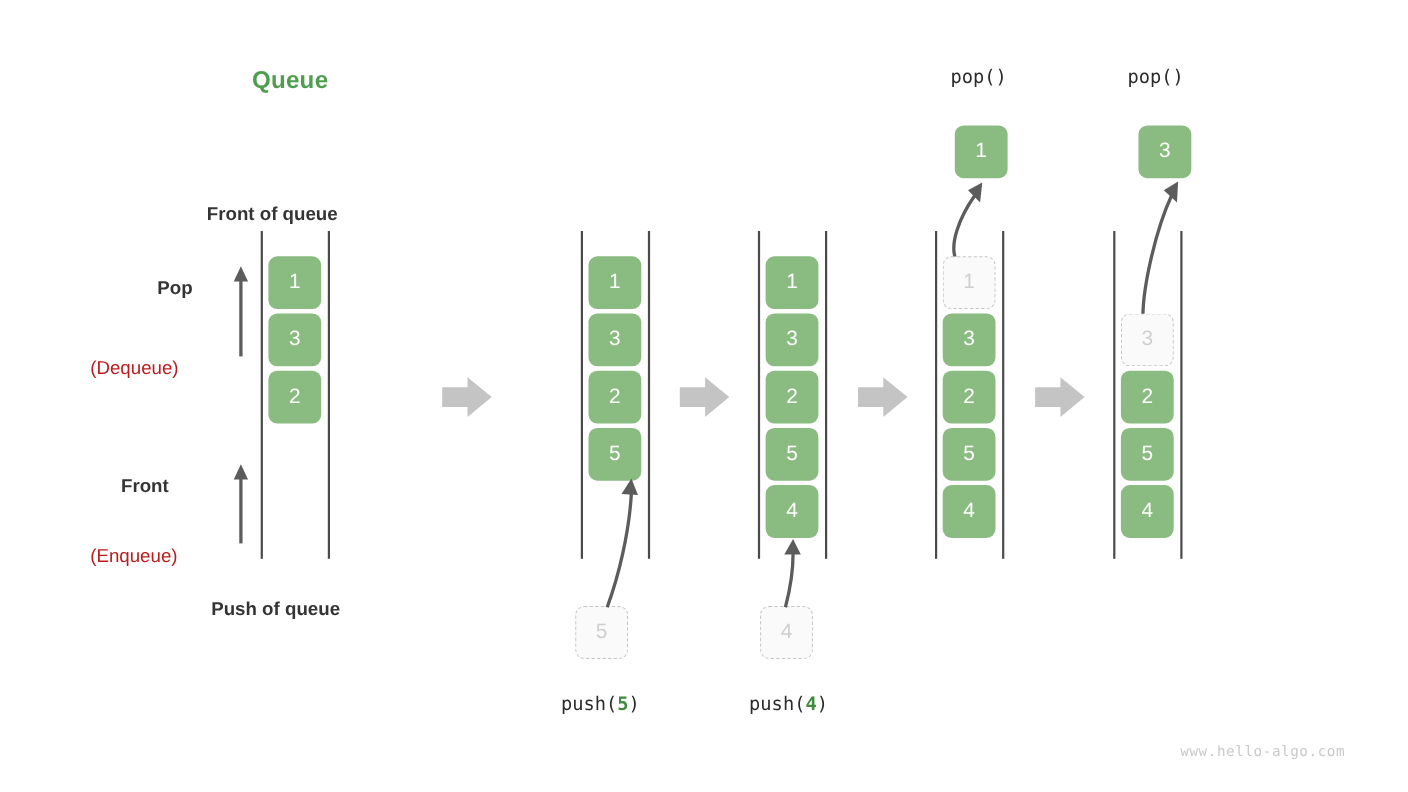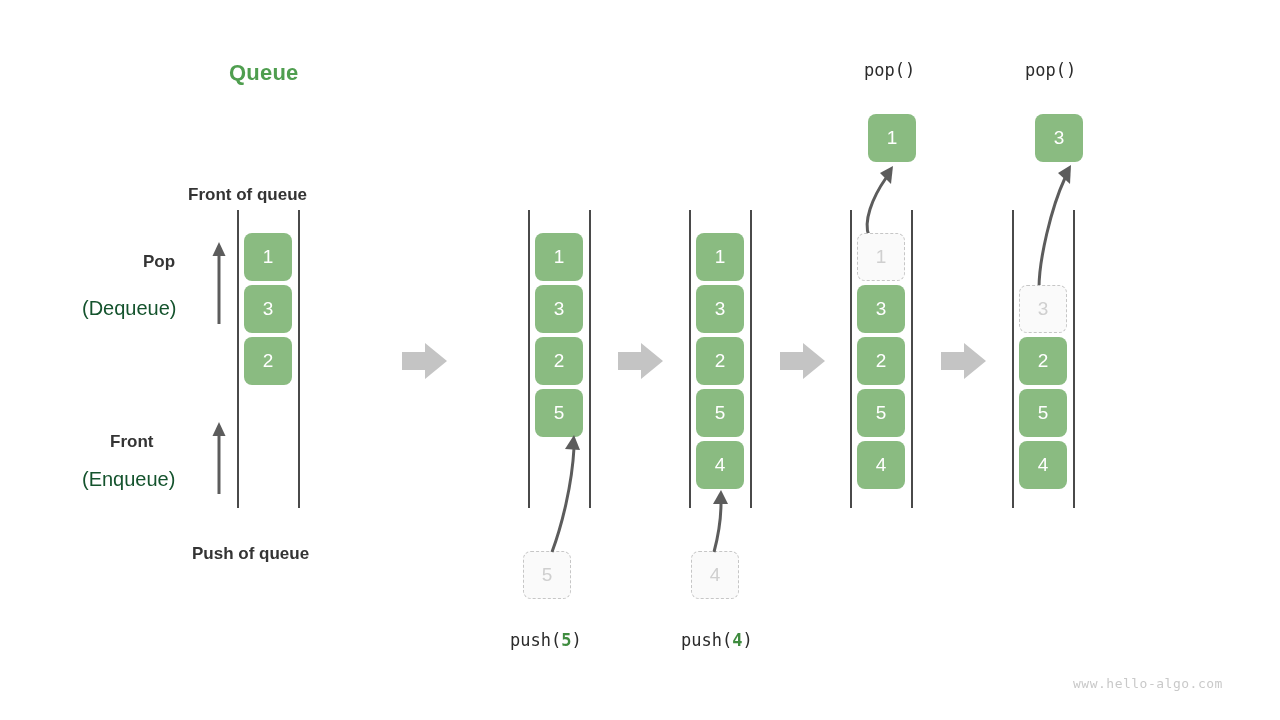--- a/index.html
+++ b/index.html
@@ -30,23 +30,24 @@
   }
   .lbl-bold {
     position: absolute;
     font-weight: bold;
     font-size: 17px;
     color: #343434;
     white-space: nowrap;
   }
   .lbl-reg {
     position: absolute;
-    font-size: 20px;
-    color: #14532d;
-    white-space: nowrap;
+    font-size: 17px;
+    color: #b91c1c;
+    white-space: nowrap;
+    margin-top: 28px;
   }
   .op-label {
     position: absolute;
     font-family: "DejaVu Sans Mono", "Liberation Mono", monospace;
     font-size: 17px;
     color: #2b2b2b;
     white-space: nowrap;
     letter-spacing: 0px;
   }
   .op-label .num {

